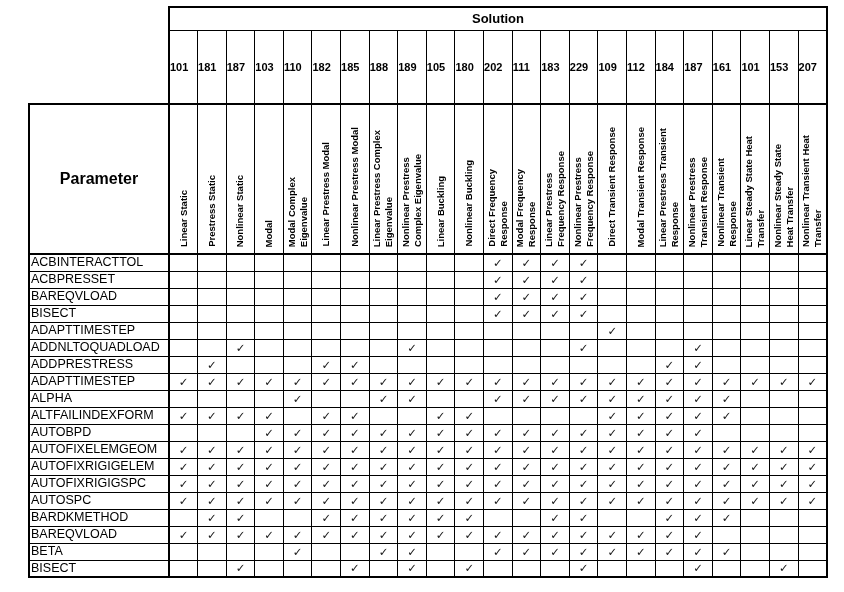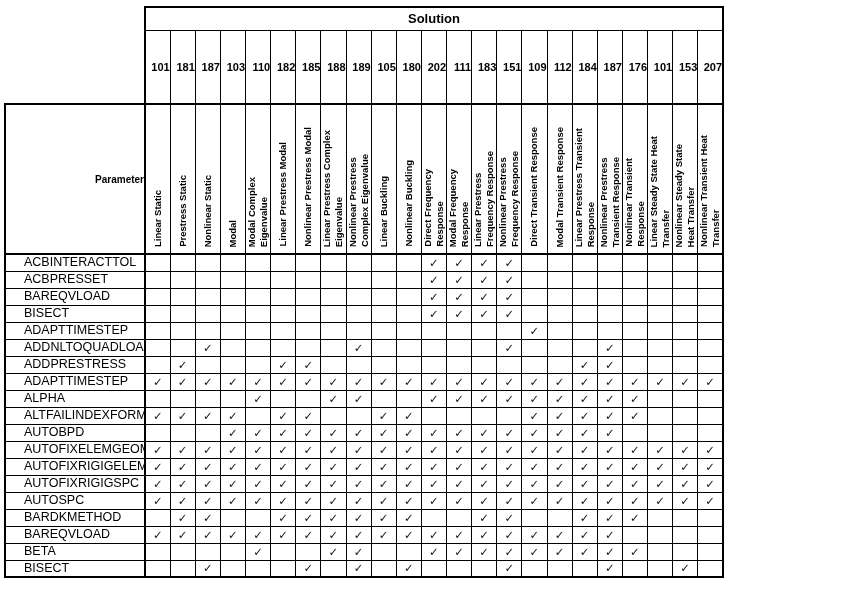--- a/index.html
+++ b/index.html
@@ -1,51 +1,51 @@
 <!DOCTYPE html>
 <html><head>
 <meta charset="utf-8">
 <style>
   html,body{margin:0;padding:0;background:#ffffff;}
   body{
     width:844px;height:592px;position:relative;overflow:hidden;
     font-family:"Liberation Sans",sans-serif;color:#000;
   }
   .wrap{position:absolute;left:4px;top:6px;}
-  table{border-collapse:collapse;table-layout:fixed;width:720px;}
+  table{border-collapse:collapse;table-layout:fixed;width:800px;margin-left:24px;}
   td{border:1px solid #000;box-sizing:border-box;overflow:hidden;padding:0;}
   td.corner{border:none;background:#fff;}
   td.sol-title{
     height:23px;text-align:center;vertical-align:middle;
     font-weight:bold;font-size:13px;
     border-top:2px solid #000;border-left:2px solid #000;border-right:2px solid #000;
     border-bottom:1px solid #000;
   }
   td.num{
-    height:74px;text-align:right;vertical-align:middle;
+    height:74px;text-align:left;vertical-align:middle;
     font-weight:bold;font-size:11px;border-bottom:2px solid #000;
   }
   td.param-head{
-    border:2px solid #000;text-align:right;vertical-align:middle;
-    font-weight:bold;font-size:10px;
+    border:2px solid #000;text-align:center;vertical-align:middle;
+    font-weight:bold;font-size:16px;
   }
   td.vert{
     height:150px;vertical-align:bottom;text-align:center;
     border-bottom:2px solid #000;
   }
   td.vert span{
     display:inline-block;
     writing-mode:vertical-rl;transform:rotate(180deg);
     white-space:pre-line;text-align:left;
     font-weight:bold;font-size:9.5px;line-height:12px;
     padding:2px 0 3px 0;max-height:144px;
   }
   tr.body{height:17px;}
   td.pname{
-    font-size:12.5px;white-space:nowrap;padding:0 2px 1px 18px;
+    font-size:12.5px;white-space:nowrap;padding:0 2px 1px 1px;
     vertical-align:middle;border-left:2px solid #000;
   }
   td.chk{
     text-align:center;vertical-align:middle;
     font-family:"DejaVu Sans",sans-serif;font-size:11.5px;color:#1a1a1a;
   }
   .bl2{border-left:2px solid #000 !important;}
   .br2{border-right:2px solid #000 !important;}
   .bb2{border-bottom:2px solid #000 !important;border-radius:8px;}
 </style>
@@ -93,26 +93,26 @@
           <td class="num">110</td>
           <td class="num">182</td>
           <td class="num">185</td>
           <td class="num">188</td>
           <td class="num">189</td>
           <td class="num">105</td>
           <td class="num">180</td>
           <td class="num">202</td>
           <td class="num">111</td>
           <td class="num">183</td>
-          <td class="num">151</td>
+          <td class="num">229</td>
           <td class="num">109</td>
           <td class="num">112</td>
           <td class="num">184</td>
           <td class="num">187</td>
-          <td class="num">176</td>
+          <td class="num">161</td>
           <td class="num">101</td>
           <td class="num">153</td>
           <td class="num br2">207</td>
         </tr>
       <tr id="vert-row">
         <td class="param-head">Parameter</td>
       <td class="vert bl2"><span>Linear Static</span></td>
           <td class="vert"><span>Prestress Static</span></td>
           <td class="vert"><span>Nonlinear Static</span></td>
           <td class="vert"><span>Modal</span></td>

